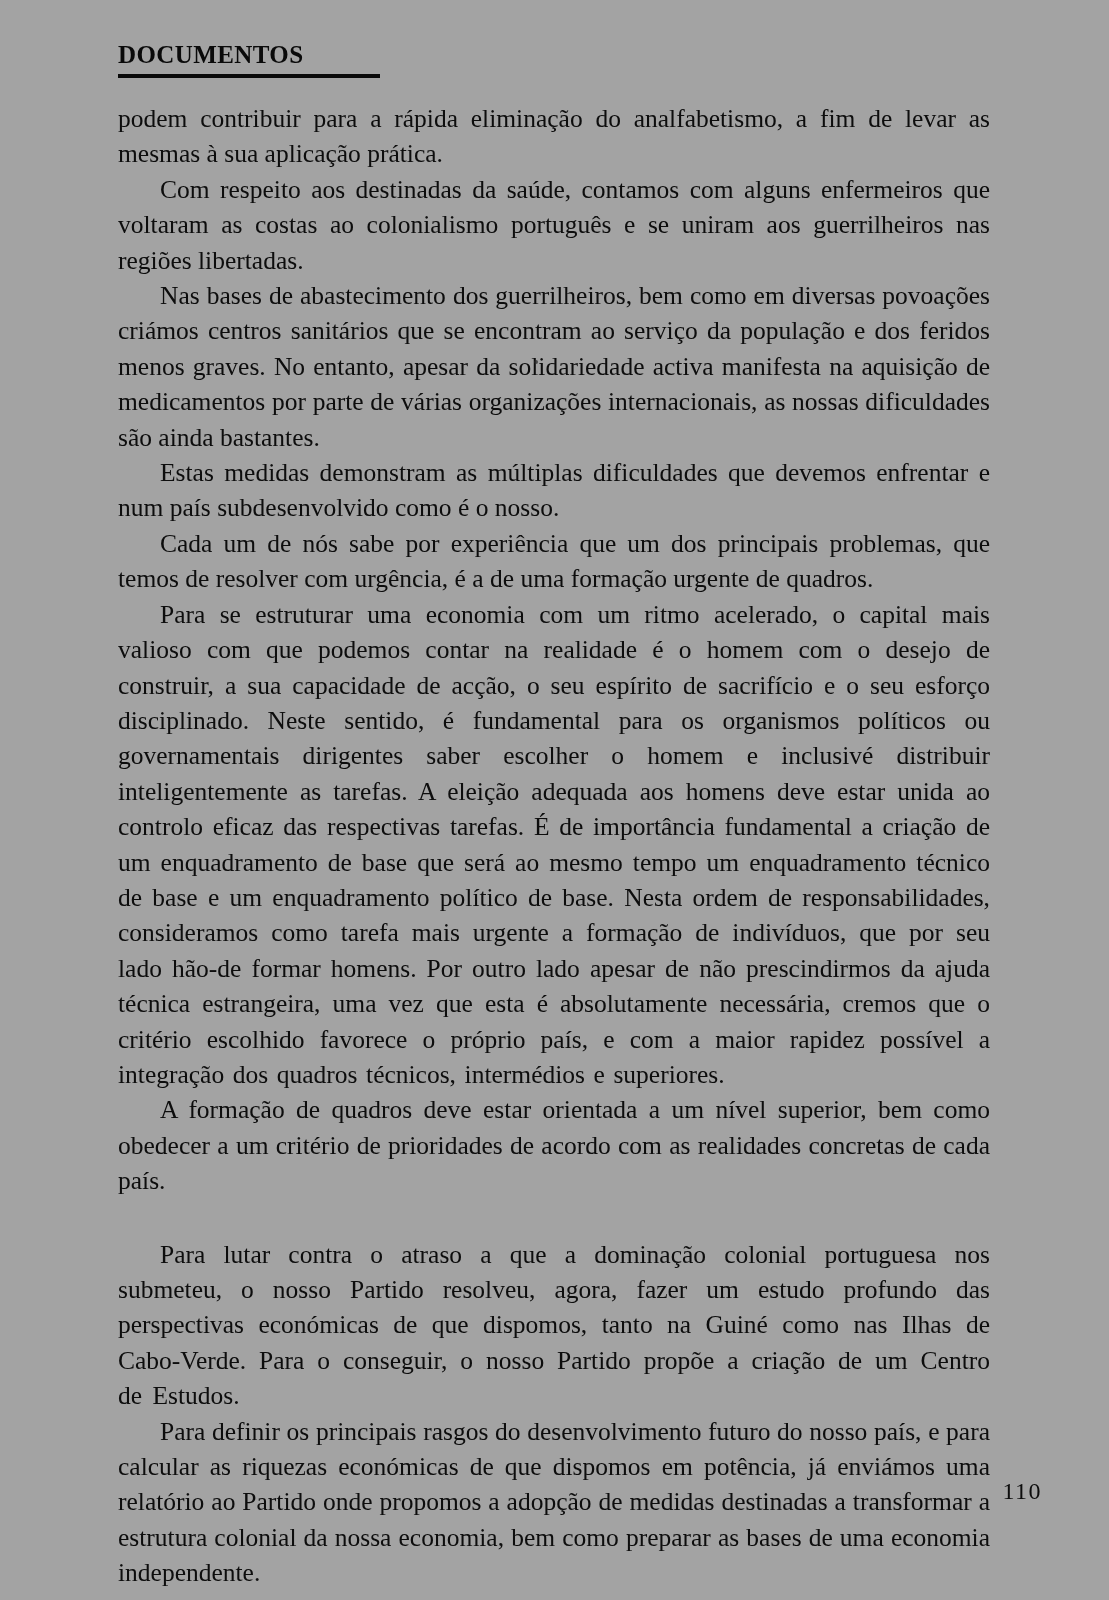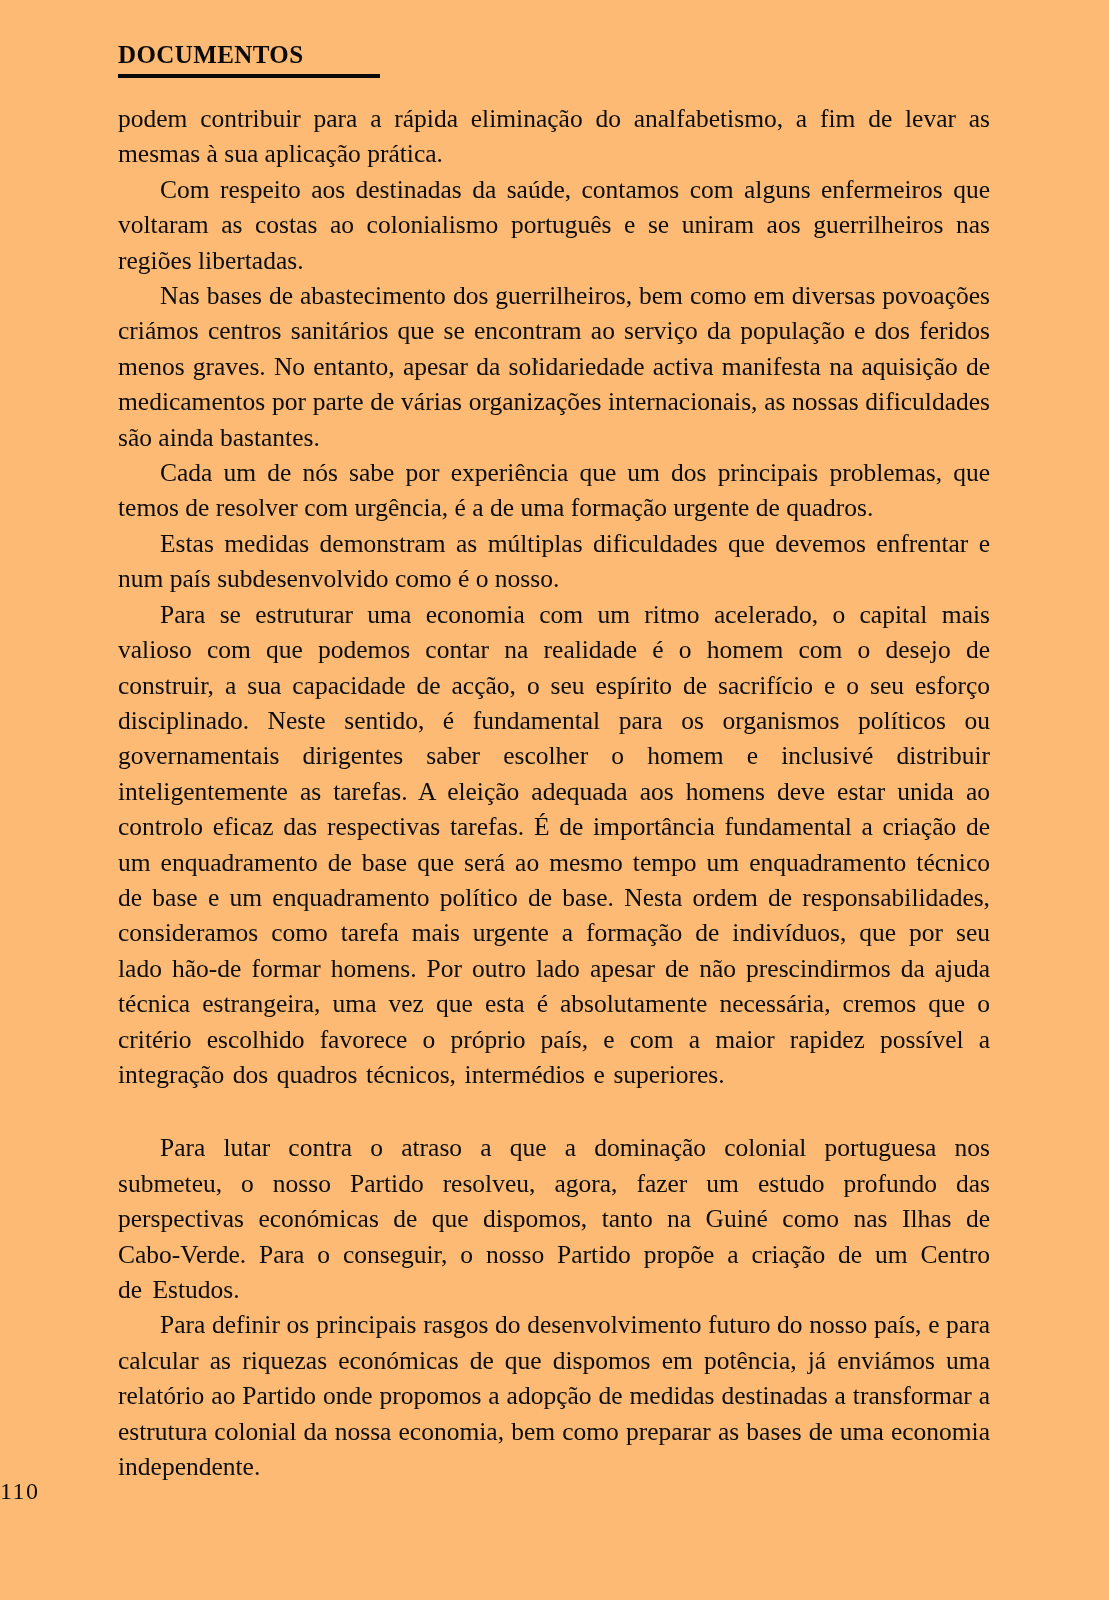--- a/index.html
+++ b/index.html
@@ -8,21 +8,21 @@
     background: #ffffff;
   }
   body {
     font-family: "Liberation Serif", "DejaVu Serif", serif;
     color: #0d0d0d;
   }
   .page {
     position: relative;
     width: 1109px;
     height: 1600px;
-    background: #fdba74;
+    background: #a3a3a3;
     overflow: hidden;
   }
   
   .header {
     position: absolute;
     left: 118px;
     top: 42px;
     width: 300px;
   }
   .header-title {
@@ -69,21 +69,21 @@
   }
   .section-gap {
     height: 38px;
   }
   
   .folio {
     position: absolute;
     left: 0;
     top: 1478px;
     width: 1042px;
-    text-align: left;
+    text-align: right;
     font-size: 24px;
     letter-spacing: 1.5px;
     color: #0d0d0d;
   }
   
   .speck {
     position: absolute;
     left: 534px;
     top: 360px;
     width: 4px;
@@ -100,23 +100,24 @@
 
   <div class="header">
     <div class="header-title">DOCUMENTOS</div>
     <div class="header-rule"></div>
   </div>
 
   <div class="body-col" id="body-col">
       <p class="para no-indent">podem contribuir para a rápida eliminação do analfabetismo, a fim de levar as mesmas à sua aplicação prática.</p>
       <p class="para">Com respeito aos destinadas da saúde, contamos com alguns enfermeiros que voltaram as costas ao colonialismo português e se uniram aos guerrilheiros nas regiões libertadas.</p>
       <p class="para">Nas bases de abastecimento dos guerrilheiros, bem como em diversas povoações criámos centros sanitários que se encontram ao serviço da população e dos feridos menos graves. No entanto, apesar da solidariedade activa manifesta na aquisição de medicamentos por parte de várias organizações internacionais, as nossas dificuldades são ainda bastantes.</p>
+      <p class="para">Estas medidas demonstram as múltiplas dificuldades que devemos enfrentar e num país subdesenvolvido como é o nosso.</p>
       <p class="para">Cada um de nós sabe por experiência que um dos principais problemas, que temos de resolver com urgência, é a de uma formação urgente de quadros.</p>
-      <p class="para">Estas medidas demonstram as múltiplas dificuldades que devemos enfrentar e num país subdesenvolvido como é o nosso.</p>
       <p class="para loose">Para se estruturar uma economia com um ritmo acelerado, o capital mais valioso com que podemos contar na realidade é o homem com o desejo de construir, a sua capacidade de acção, o seu espírito de sacrifício e o seu esforço disciplinado. Neste sentido, é fundamental para os organismos políticos ou governamentais dirigentes saber escolher o homem e inclusivé distribuir inteligentemente as tarefas. A eleição adequada aos homens deve estar unida ao controlo eficaz das respectivas tarefas. É de importância fundamental a criação de um enquadramento de base que será ao mesmo tempo um enquadramento técnico de base e um enquadramento político de base. Nesta ordem de responsabilidades, consideramos como tarefa mais urgente a formação de indivíduos, que por seu lado hão-de formar homens. Por outro lado apesar de não prescindirmos da ajuda técnica estrangeira, uma vez que esta é absolutamente necessária, cremos que o critério escolhido favorece o próprio país, e com a maior rapidez possível a integração dos quadros técnicos, intermédios e superiores.</p>
+      <p class="para">A formação de quadros deve estar orientada a um nível superior, bem como obedecer a um critério de prioridades de acordo com as realidades concretas de cada país.</p>
       <div class="section-gap"></div>
       <p class="para looser">Para lutar contra o atraso a que a dominação colonial portuguesa nos submeteu, o nosso Partido resolveu, agora, fazer um estudo profundo das perspectivas económicas de que dispomos, tanto na Guiné como nas Ilhas de Cabo-Verde. Para o conseguir, o nosso Partido propõe a criação de um Centro de Estudos.</p>
       <p class="para">Para definir os principais rasgos do desenvolvimento futuro do nosso país, e para calcular as riquezas económicas de que dispomos em potência, já enviámos uma relatório ao Partido onde propomos a adopção de medidas destinadas a transformar a estrutura colonial da nossa economia, bem como preparar as bases de uma economia independente.</p>
     </div>
 
   <div class="speck"></div>
 
   <div class="folio">110</div>
 
 </div>

